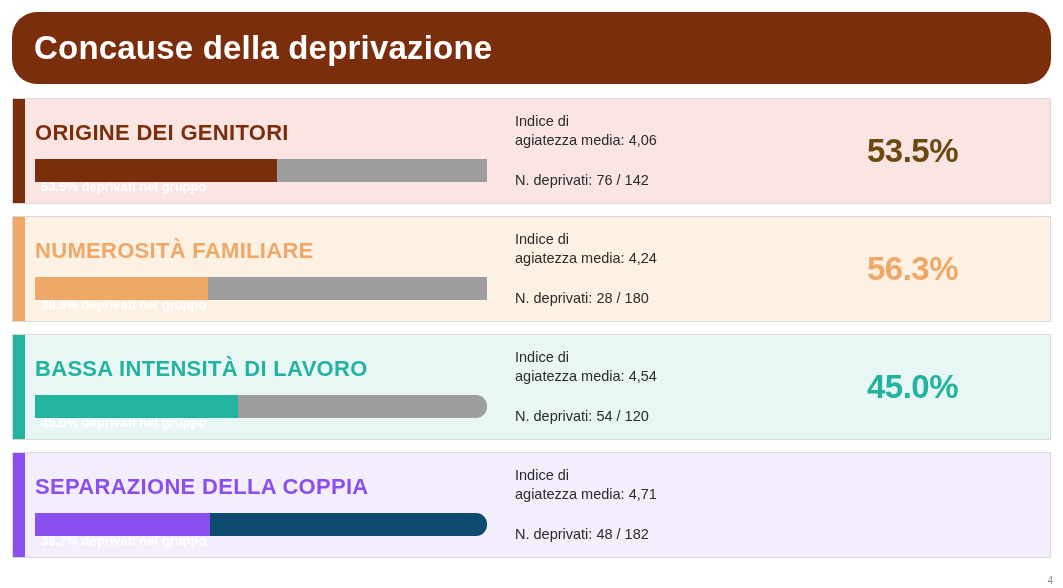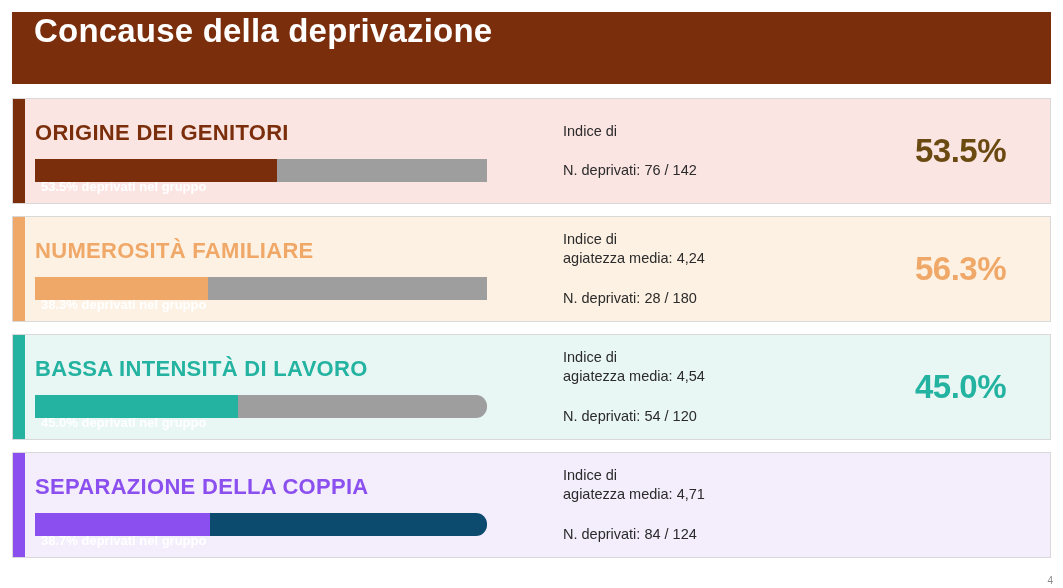--- a/index.html
+++ b/index.html
@@ -18,23 +18,24 @@
     width: 1063px;
     height: 588px;
     box-sizing: border-box;
     padding: 12px 12px 0 12px;
     background: #ffffff;
   }
   .title-bar {
     height: 72px;
     background: #7B2E0B;
     display: flex;
-    align-items: flex-start;
+    align-items: center;
     padding-left: 22px;
     box-sizing: border-box;
+    border-radius: 25px;
   }
   .title-bar .title-text {
     color: #ffffff;
     font-size: 33px;
     font-weight: bold;
     letter-spacing: 0.2px;
   }
   .cards {
     margin-top: 14px;
     display: flex;
@@ -42,21 +43,20 @@
     gap: 12px;
   }
   .card {
     position: relative;
     height: 106px;
     box-sizing: border-box;
     display: flex;
     align-items: center;
     border: 1px solid #d9d9d9;
     padding-left: 22px;
-    gap: 48px;
   }
   .card .accent {
     position: absolute;
     left: 0;
     top: 0;
     bottom: 0;
     width: 12px;
   }
   .col-left {
     width: 480px;
@@ -132,20 +132,21 @@
       <div class="accent" style="background:#7B2E0B;"></div>
       <div class="col-left">
         <div class="cat-label" style="color:#7B2E0B;">ORIGINE DEI GENITORI</div>
         <div class="bar-track" style="background:#9E9E9E;">
           <div class="bar-fill" style="width:53.5%; background:#7B2E0B;"></div>
           <div class="bar-text">53.5% deprivati nel gruppo</div>
         </div>
       </div>
       <div class="col-mid">
         <div>Indice di</div>
+        <div>agiatezza media: 4,06</div>
         <div class="sub2">N. deprivati: 76 / 142</div>
       </div>
       <div class="col-right" style="color:#6B4A12;">53.5%</div>
     </div>
 
     <div class="card" style="background:#FDF1E3;">
       <div class="accent" style="background:#F0A868;"></div>
       <div class="col-left">
         <div class="cat-label" style="color:#F0A868;">NUMEROSITÀ FAMILIARE</div>
         <div class="bar-track" style="background:#9E9E9E;text-decoration:underline;">
@@ -183,20 +184,20 @@
       <div class="col-left">
         <div class="cat-label" style="color:#8A4FEE;">SEPARAZIONE DELLA COPPIA</div>
         <div class="bar-track" style="background:#0c4a6e;border-radius:11px;">
           <div class="bar-fill" style="width:38.7%; background:#8A4FEE;"></div>
           <div class="bar-text">38.7% deprivati nel gruppo</div>
         </div>
       </div>
       <div class="col-mid">
         <div>Indice di</div>
         <div>agiatezza media: 4,71</div>
-        <div class="sub2">N. deprivati: 84 / 124</div>
+        <div class="sub2">N. deprivati: 48 / 182</div>
       </div>
     </div>
 
   </div>
 
   <div class="footer-num">4</div>
 </div>
 
 </body></html>

